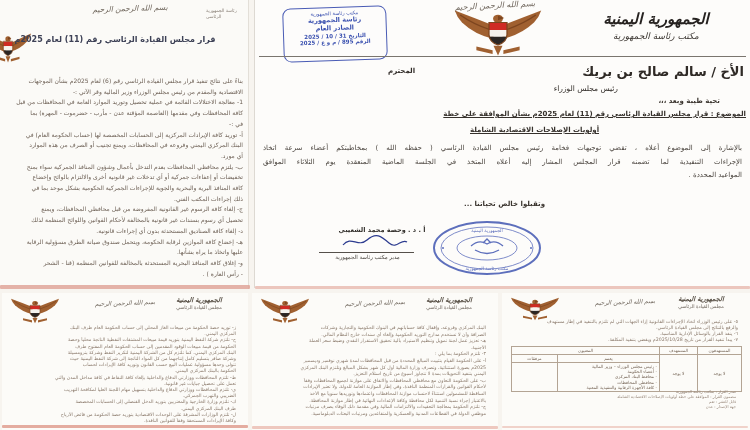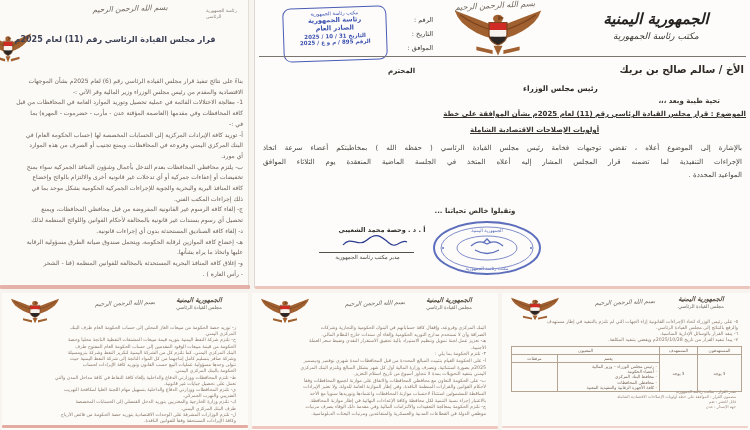--- a/index.html
+++ b/index.html
@@ -103,52 +103,47 @@
     <div class="abs callig rtl" style="left:185px;top:1px;width:110px;text-align:center;font-size:8px;transform:rotate(-3deg);">بسم الله الرحمن الرحيم</div>
 
     <div class="abs stamp rtl" style="left:28px;top:7px;width:102px;height:50px;">
       <div style="font-size:5px;">مكتب رئاسة الجمهورية</div>
       <div style="font-size:6.5px;font-weight:bold;">رئاسة الجمهورية</div>
       <div style="font-size:6.5px;font-weight:bold;">الصادر العام</div>
       <div style="font-size:5.5px;font-weight:bold;">التاريخ  31 / 10 / 2025</div>
       <div style="font-size:5.5px;font-weight:bold;">الرقم  895 / م و ع / 2025</div>
     </div>
 
-    <div class="abs rtl" style="left:136px;top:13px;width:42px;">
-      <div class="reflabel">الرقم :</div>
-      <div class="reflabel">التاريخ :</div>
-      <div class="reflabel">الموافق :</div>
-    </div>
 
     <svg class="abs" style="left:198px;top:9px;" width="90" height="48" viewBox="0 0 100 64" preserveAspectRatio="none">
         <use href="#eagleg"></use>
       </svg>
 
     <div class="abs" style="left:315px;top:10px;width:172px;text-align:center;">
       <div class="callig rtl" style="font-size:15px;font-weight:bold;color:#262220;">الجمهورية اليمنية</div>
       <div class="callig rtl" style="font-size:9px;color:#3d3833;margin-top:3px;">مكتب رئاسة الجمهورية</div>
     </div>
 
     <div class="abs" style="left:4px;right:4px;top:56px;border-top:1px solid #7a756e;"></div>
 
-    <div class="abs rtl nowrap" style="right:6px;top:64px;font-size:10px;font-weight:bold;color:#2f2a26;">الأخ / سالم صالح بن بريك</div>
+    <div class="abs rtl nowrap" style="right:6px;top:64px;font-size:13px;font-weight:bold;color:#2f2a26;">الأخ / سالم صالح بن بريك</div>
     <div class="abs rtl nowrap" style="left:133px;top:67px;font-size:7px;font-weight:bold;color:#2f2a26;">المحترم</div>
-    <div class="abs rtl" style="left:248px;top:84px;width:115px;text-align:center;font-size:7.5px;font-weight:bold;color:#2f2a26;letter-spacing:1px;">رئيس مجلس الوزراء</div>
+    <div class="abs rtl" style="left:248px;top:84px;width:115px;text-align:right;font-size:7.5px;font-weight:normal;color:#2f2a26;letter-spacing:1px;">رئيس مجلس الوزراء</div>
     <div class="abs rtl nowrap" style="right:30px;top:97px;font-size:7px;font-weight:bold;color:#3a342e;">تحية طيبة وبعد ،،،</div>
 
     <div class="abs rtl subj" style="right:4px;top:110px;text-align:center;">الموضوع : قرار مجلس القيادة الرئاسي رقم (11) لعام 2025م بشأن الموافقة على خطة</div>
     <div class="abs rtl subj" style="left:215px;top:126px;">أولويات الإصلاحات الاقتصادية الشاملة</div>
 
     <div class="abs" style="left:8px;right:8px;top:142px;">
         <div class="jline">بالإشارة إلى الموضوع أعلاه ، تقضي توجيهات فخامة رئيس مجلس القيادة الرئاسي ( حفظه الله ) بمخاطبتكم أعضاء سرعة اتخاذ</div>
         <div class="jline">الإجراءات التنفيذية لما تضمنه قرار المجلس المشار إليه أعلاه المتخذ في الجلسة الماضية المنعقدة يوم الثلاثاء الموافق</div>
         <div class="jline">المواعيد المحددة .</div>
       </div>
 
-    <div class="abs rtl" style="left:150px;top:200px;width:140px;text-align:center;font-size:7px;font-weight:bold;color:#3a342e;margin-top:7px;">وتقبلوا خالص تحياتنا ...</div>
+    <div class="abs rtl" style="left:150px;top:200px;width:140px;text-align:right;font-size:7px;font-weight:bold;color:#3a342e;">وتقبلوا خالص تحياتنا ...</div>
 
     <div class="abs rtl" style="left:62px;top:226px;width:130px;text-align:center;font-size:6.5px;font-weight:bold;color:#33302c;">أ . د . وحصة محمد الشعيبي</div>
     <svg class="abs" style="left:85px;top:234px;" width="70" height="16" viewBox="0 0 70 16">
       <path d="M3,11 C11,1 18,14 27,6 S41,2 49,9 S61,4 67,8" stroke="#2c3b8f" stroke-width="1.2" fill="none"></path>
     </svg>
     <div class="abs" style="left:64px;top:252px;width:95px;border-top:1px solid #55504a;"></div>
     <div class="abs rtl" style="left:60px;top:254px;width:105px;text-align:center;font-size:5.5px;color:#45403a;">مدير مكتب رئاسة الجمهورية</div>
 
     <svg class="abs" style="left:176px;top:219px;opacity:.85;" width="112" height="58" viewBox="0 0 112 58">
       <ellipse cx="56" cy="29" rx="53" ry="26" fill="none" stroke="#4257b2" stroke-width="2"></ellipse>

